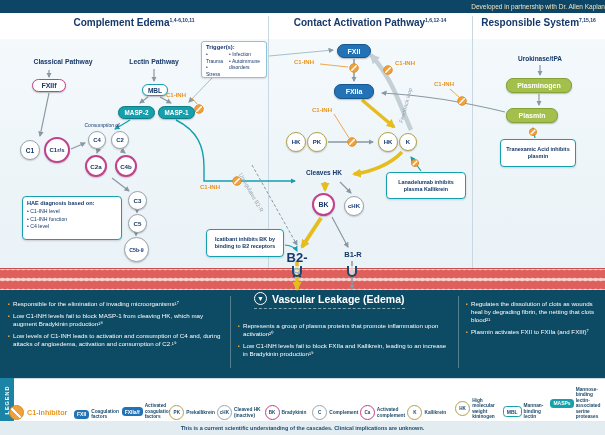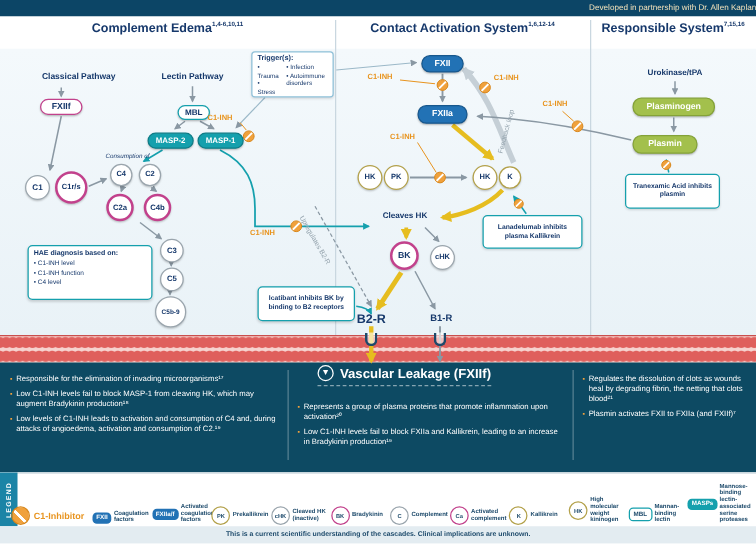--- a/index.html
+++ b/index.html
@@ -205,21 +205,21 @@
     <g transform="translate(415,163)">
         <circle r="3.6" fill="#f0a13c" stroke="#d8871c" stroke-width="0.8"></circle>
         <line x1="-2.3" y1="2.3" x2="2.3" y2="-2.3" stroke="#fff" stroke-width="1.3"></line>
       </g>
   </svg>
 
   <div class="abs coltitle" style="left:0;width:268px">
     <span>Complement Edema</span><sup>1,4-6,10,11</sup>
   </div>
   <div class="abs coltitle" style="left:268px;width:204px">
-    <span>Contact Activation System</span><sup>1,6,12-14</sup>
+    <span>Contact Activation Pathway</span><sup>1,6,12-14</sup>
   </div>
   <div class="abs coltitle" style="left:472px;width:133px">
     <span>Responsible System</span><sup>7,15,16</sup>
   </div>
 
   <div class="abs nlabel" style="left:24px;top:58px;width:78px;font-size:6.8px">Classical Pathway</div>
   <div class="abs nlabel" style="left:118px;top:58px;width:72px;font-size:6.8px">Lectin Pathway</div>
   <div class="abs pnode opink" style="left:32px;top:79px;width:34px;height:13px">FXIIf</div>
   <div class="abs pnode oteal" style="left:142px;top:84px;width:26px;height:12px;font-size:6.5px">MBL</div>
   <div class="abs pnode teal" style="left:118px;top:106px;width:37px;height:13px;font-size:6.3px">MASP-2</div>
@@ -275,33 +275,33 @@
 
   <div class="abs nlabel" style="left:300px;top:169px;width:48px;font-size:6.5px">Cleaves HK</div>
   <div class="abs circle p" style="left:312px;top:193px;width:23px;height:23px;font-size:7px;border-width:2.5px">BK</div>
   <div class="abs circle g" style="left:344px;top:196px;width:20px;height:20px;font-size:6px">cHK</div>
 
   <div class="abs nbox" style="left:386px;top:172px;width:80px;height:27px">Lanadelumab inhibits plasma Kallikrein</div>
   <div class="abs nbox" style="left:206px;top:229px;width:78px;height:28px">Icatibant inhibits BK by binding to B2 receptors</div>
 
   <div class="abs gray-rot" style="left:243px;top:172px;transform:rotate(60deg)">Upregulates B2-R</div>
 
-  <div class="abs nlabel" style="left:283px;top:250px;width:28px;font-size:10px">B2-R</div>
+  <div class="abs nlabel" style="left:283px;top:250px;width:28px;font-size:13px">B2-R</div>
   <div class="abs nlabel" style="left:339px;top:250px;width:28px;font-size:7.5px">B1-R</div>
   <div class="abs receptor" style="left:292px;top:266px;width:10px;height:11px"></div>
   <div class="abs receptor" style="left:347px;top:266px;width:10px;height:11px"></div>
 
   <div class="abs nlabel" style="left:504px;top:55px;width:72px;font-size:6.5px">Urokinase/tPA</div>
   <div class="abs pnode green" style="left:506px;top:78px;width:66px;height:15px">Plasminogen</div>
   <div class="abs pnode green" style="left:506px;top:108px;width:52px;height:15px">Plasmin</div>
   <div class="abs nbox" style="left:500px;top:139px;width:76px;height:28px">Tranexamic Acid inhibits plasmin</div>
 
   <div class="abs vl-title" style="left:254px;top:292px">
     <span class="vl-icon">▼</span>
-    <span class="vl-text">Vascular Leakage (FXIIf)</span>
+    <span class="vl-text">Vascular Leakage (Edema)</span>
   </div>
 
   <div class="abs vcol" style="left:8px;top:300px;width:218px">
     <div class="vbullet">
         <span class="bdot">▪</span>
         <span>Responsible for the elimination of invading microorganisms¹⁷</span>
       </div>
     <div class="vbullet">
         <span class="bdot">▪</span>
         <span>Low C1-INH levels fail to block MASP-1 from cleaving HK, which may augment Bradykinin production¹⁸</span>

